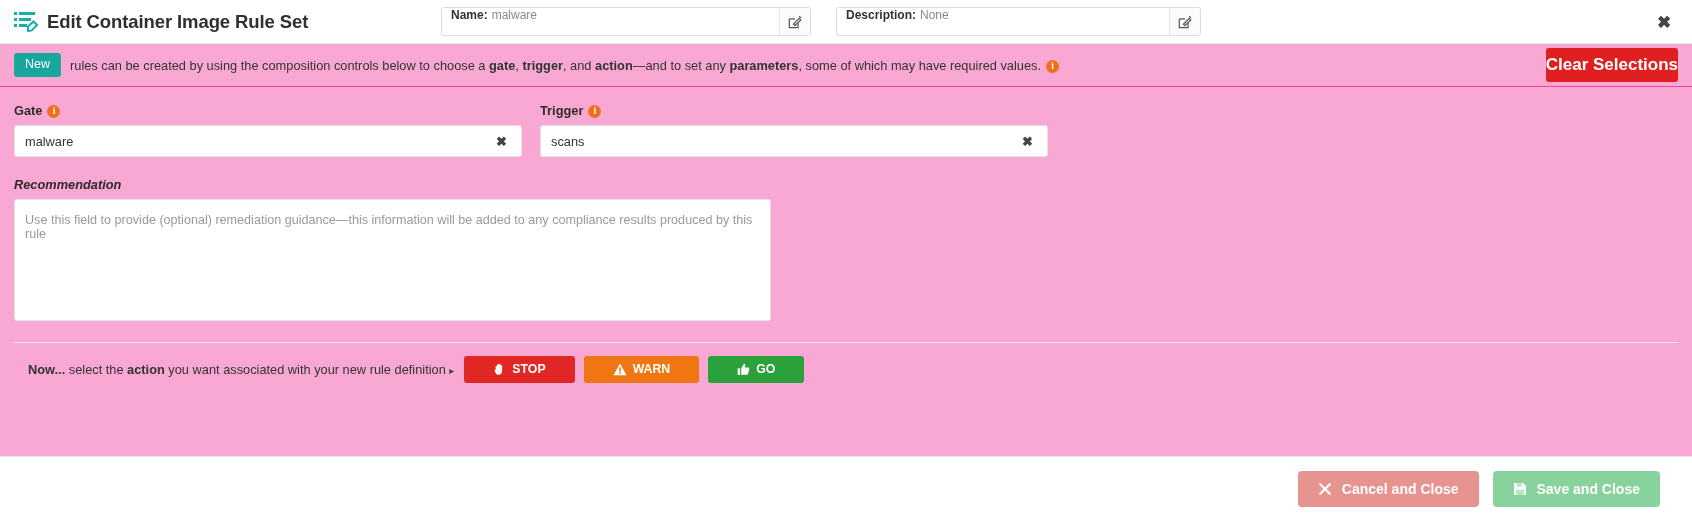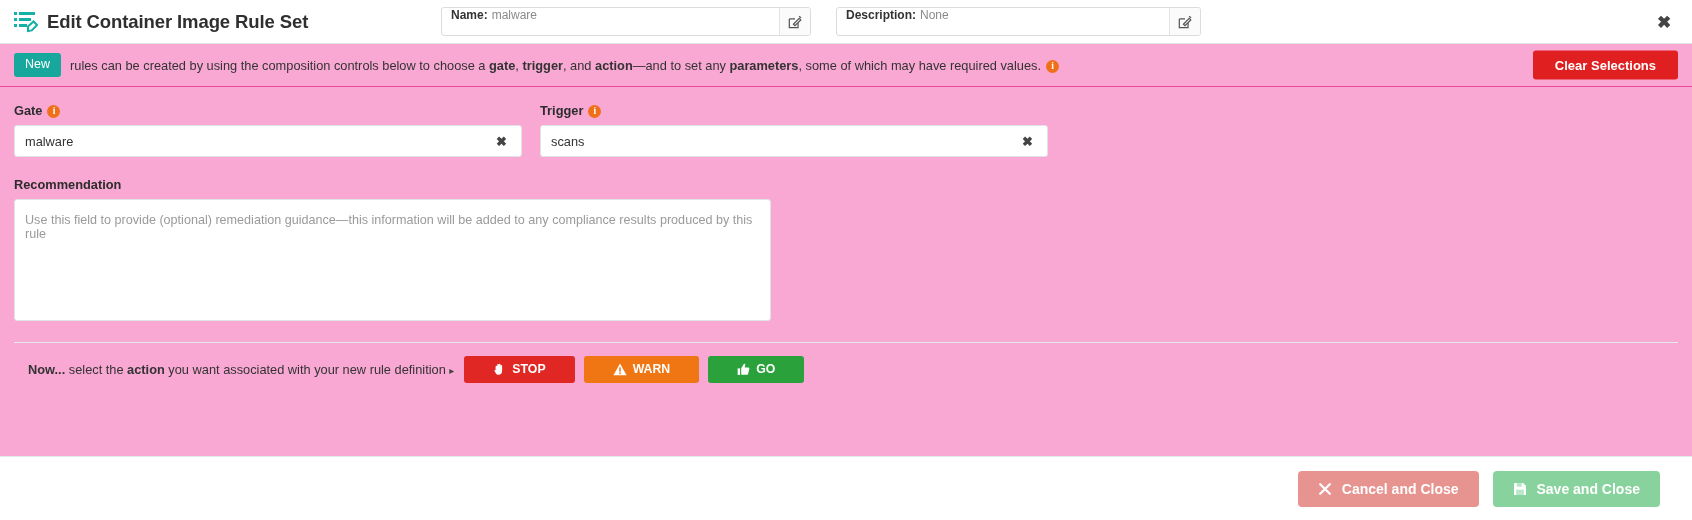--- a/index.html
+++ b/index.html
@@ -139,25 +139,25 @@
     margin-left: 5px;
     cursor: pointer;
   }
   .clear-btn {
     position: absolute;
     right: 14px;
     top: 50%;
     transform: translateY(-50%);
     background: #e02020;
     color: #ffffff;
-    font-size: 13px;
+    font-size: 17px;
     font-weight: bold;
     border: none;
     border-radius: 3px;
-    padding: 7px 22px;
+    padding: 7px 0;
     cursor: pointer;
     font-family: "Liberation Sans", sans-serif;
     white-space: nowrap;
   }
 
   
   .body-area {
     padding: 16px 14px 0 14px;
     box-sizing: border-box;
   }
@@ -202,20 +202,21 @@
     line-height: 1;
     cursor: pointer;
   }
 
   .rec-label {
     font-size: 12.8px;
     font-weight: bold;
     color: #2c2c2c;
     margin: 20px 0 7px 0;
     display: block;
+    font-style: italic;
   }
   .rec-area {
     width: 757px;
     height: 122px;
     background: #ffffff;
     border: 1px solid #dfe3e3;
     border-radius: 3px;
     box-sizing: border-box;
     padding: 13px 10px;
     font-family: "Liberation Sans", sans-serif;

